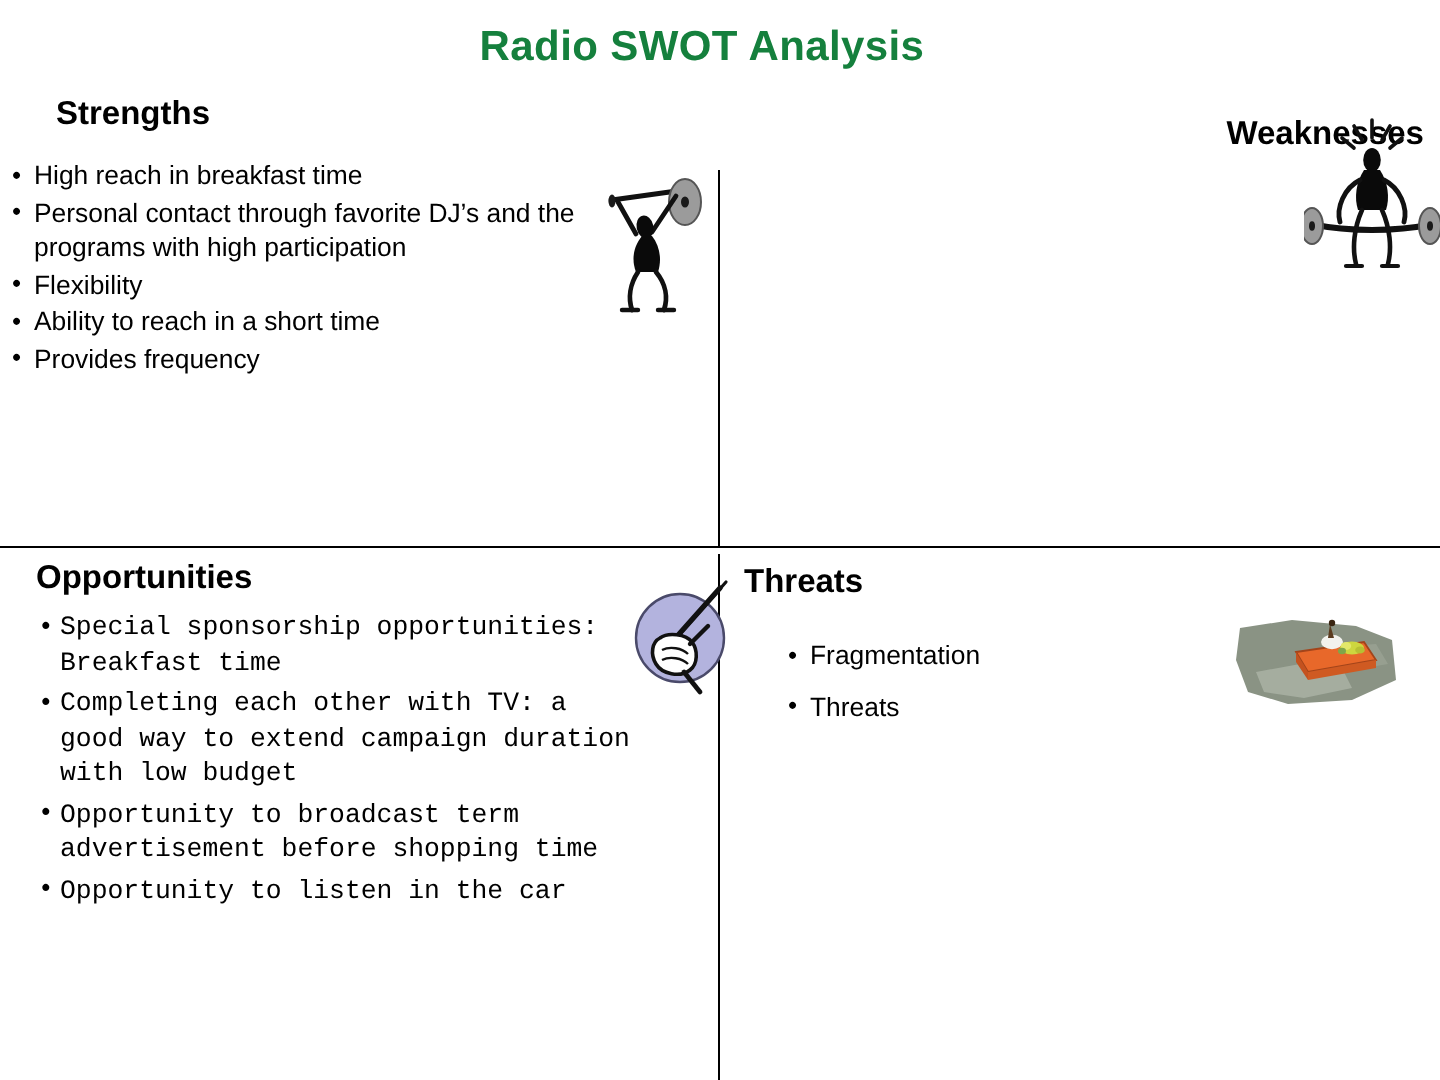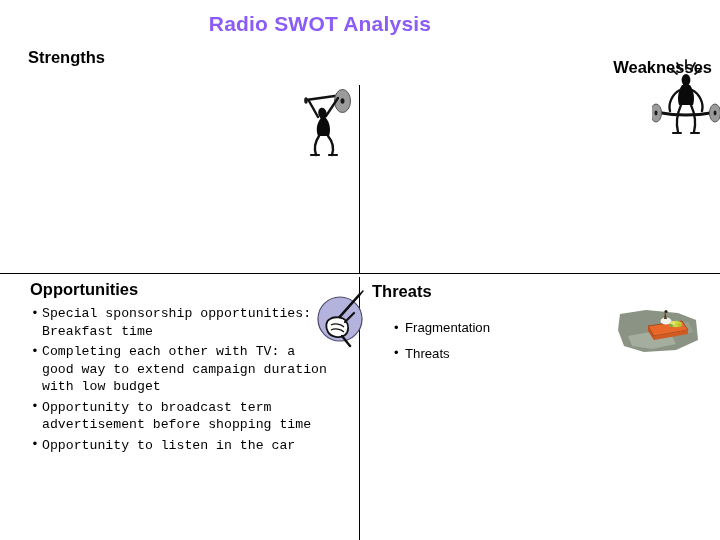--- a/index.html
+++ b/index.html
@@ -22,22 +22,23 @@
 
   
   #slide-title {
     position: absolute;
     top: 12px;
     left: 0;
     width: 640px;
     text-align: center;
     font-size: 21px;
     font-weight: bold;
-    color: #8b5cf6;
+    color: #15803d;
     letter-spacing: 0.2px;
+    padding-left: 31px;
   }
 
   
   .divider-v {
     position: absolute;
     left: 359px;
     width: 0;
     border-left: 1.6px solid #000;
   }
   #divider-v-top  { top: 85px;  height: 188px; }
@@ -48,21 +49,21 @@
     top: 273px;
     width: 720px;
     height: 0;
     border-top: 1.6px solid #000;
   }
 
   
   .quadrant { position: absolute; }
   #quad-strengths     { left: 0px;   top: 48px;  width: 350px; }
   #quad-weaknesses    { left: 366px; top: 58px;  width: 346px; text-align: right; }
-  #quad-opportunities { left: 0px;   top: 280px; width: 350px; padding-left: 12px; }
+  #quad-opportunities { left: 0px;   top: 280px; width: 350px; }
   #quad-threats       { left: 366px; top: 282px; width: 346px; }
 
   .quad-heading {
     font-size: 16.5px;
     font-weight: bold;
     color: #000;
     margin: 0;
   }
   #quad-strengths .quad-heading     { margin-left: 28px; }
   #quad-weaknesses .quad-heading    { margin-left: 6px; }
@@ -113,20 +114,27 @@
 <div id="slide">
 
   <div id="slide-title">Radio SWOT Analysis</div>
 
   <div class="divider-v" id="divider-v-top"></div>
   <div class="divider-v" id="divider-v-bot"></div>
   <div id="divider-h"></div>
 
   <div class="quadrant" id="quad-strengths">
     <div class="quad-heading">Strengths</div>
+    <ul class="bullet-list" id="list-strengths">
+      <li>High reach in breakfast time</li>
+      <li>Personal  contact through  favorite DJ’s and the programs with  high participation</li>
+      <li>Flexibility</li>
+      <li>Ability to reach in a short time</li>
+      <li>Provides frequency</li>
+    </ul>
   </div>
 
   <div class="icon-box" id="icon-strengths">
     <svg viewBox="0 0 58 74" xmlns="http://www.w3.org/2000/svg">
 
       <path d="M10 14 L46 9" stroke="#111" stroke-width="2.6" fill="none" stroke-linecap="round"></path>
 
       <ellipse cx="46.5" cy="15" rx="8" ry="11.5" fill="#9b9b9b" stroke="#555" stroke-width="1"></ellipse>
       <ellipse cx="46.5" cy="15" rx="2" ry="2.8" fill="#1a1a1a"></ellipse>
 

